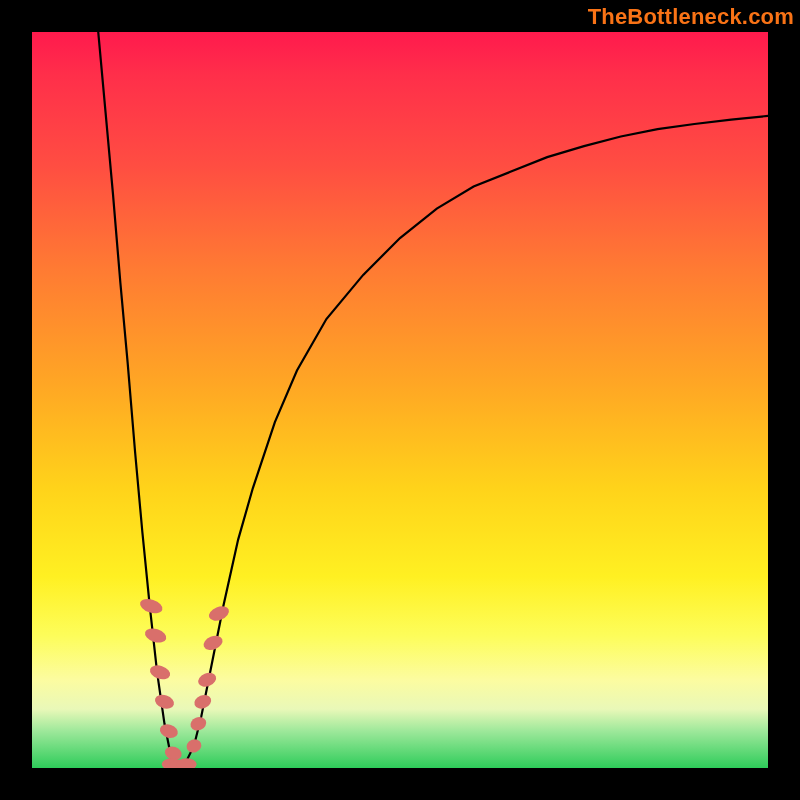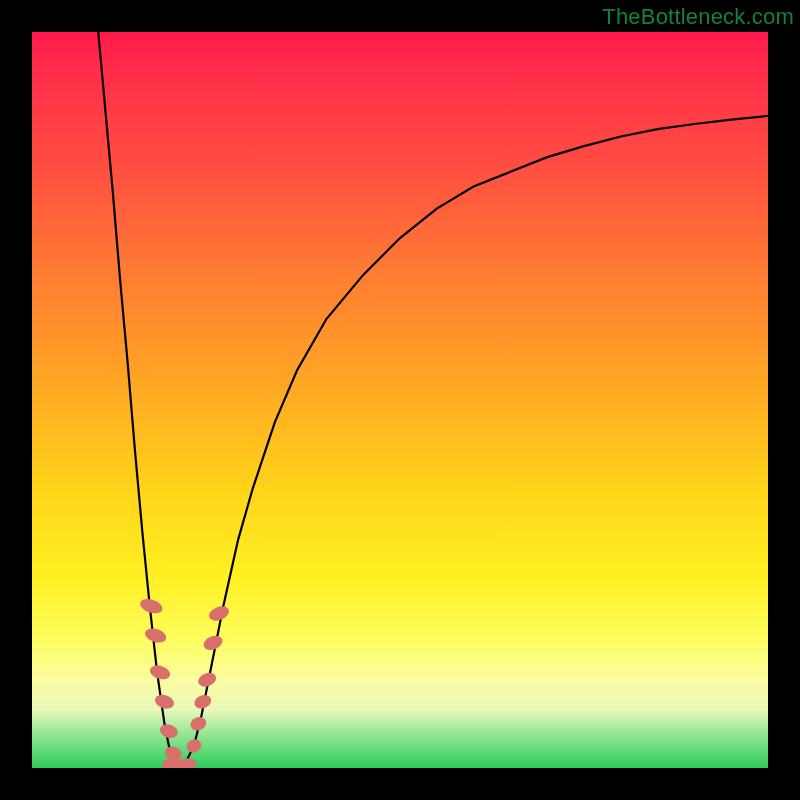--- a/index.html
+++ b/index.html
@@ -40,22 +40,22 @@
       #9de89a 95%,
       #2ecc5a 100%
     );
     overflow: hidden;
   }
   .watermark {
     position: absolute;
     top: 4px;
     right: 6px;
     font-size: 22px;
-    font-weight: 400;
-    color: #15803d;
+    font-weight: 700;
+    color: #f97316;
     letter-spacing: 0.2px;
     user-select: none;
   }
   
   svg.curve-layer,
   svg.marker-layer {
     position: absolute;
     left: 0;
     top: 0;
     width: 100%;

